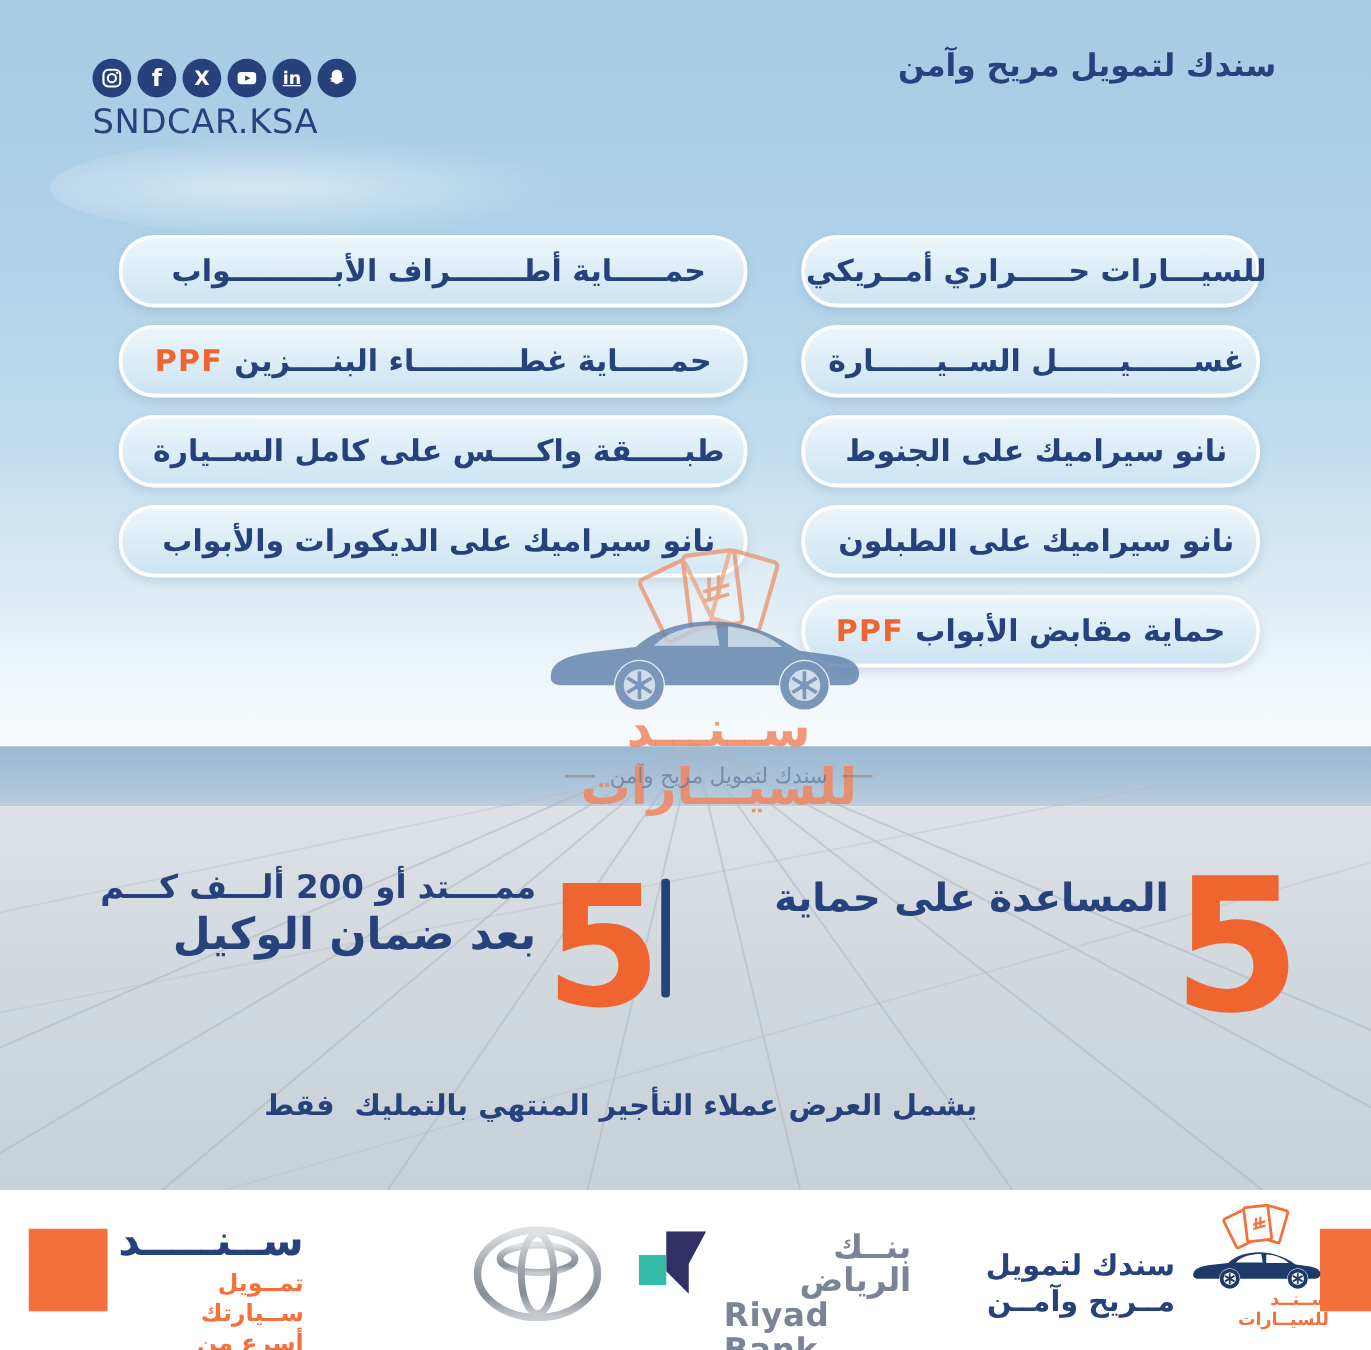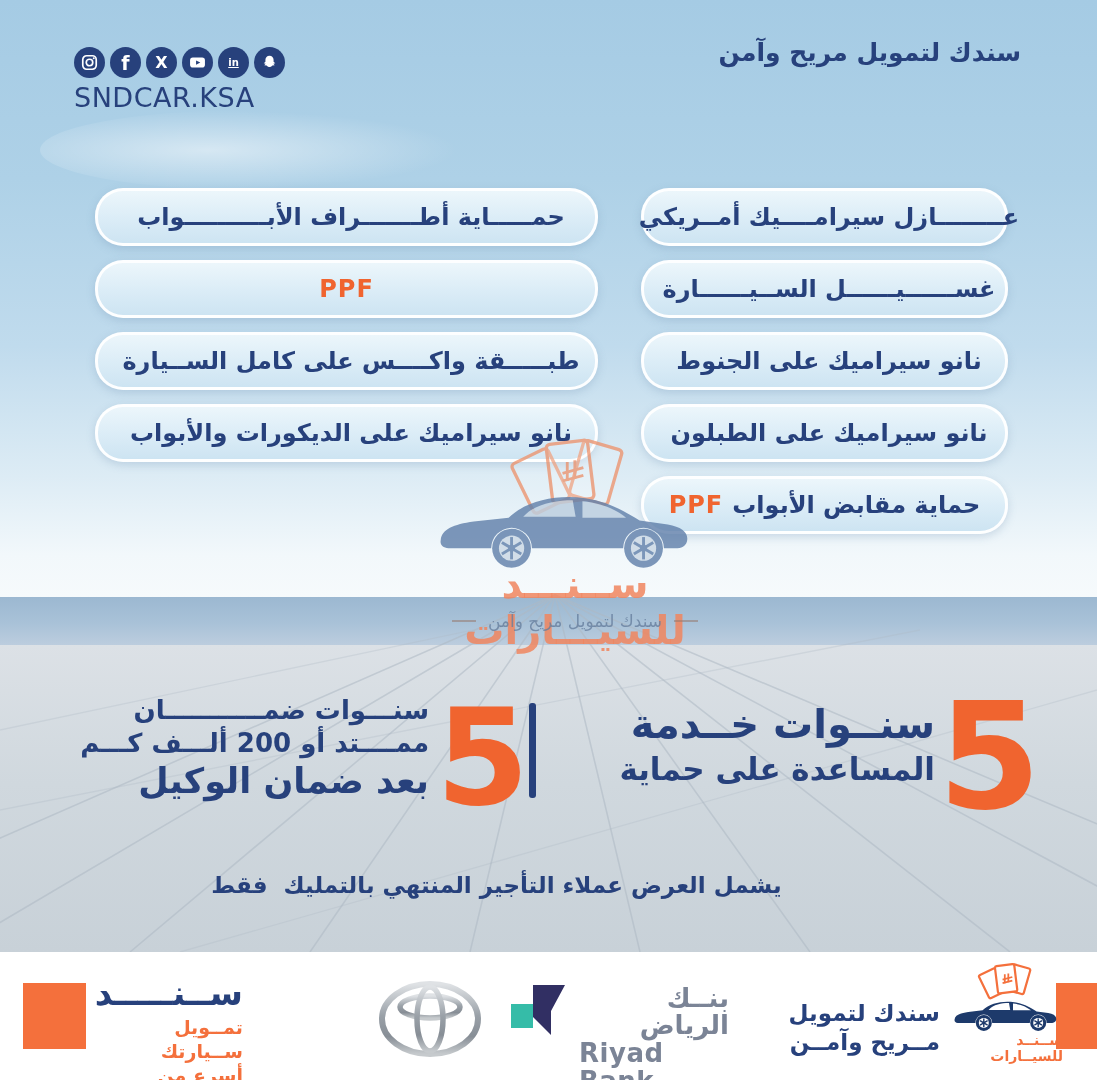--- a/index.html
+++ b/index.html
@@ -125,35 +125,35 @@
       </svg>
     </div>
     <div class="sicon" style="font-size:19px;">f</div>
     <div class="sicon">X</div>
     <div class="sicon">
       <svg width="17" height="17" viewBox="0 0 24 24">
           <rect x="1.5" y="5" width="21" height="14" rx="4" fill="#fff"></rect>
       <path d="M10 9l6 3-6 3z" fill="#27417C"></path>
         </svg>
     </div>
-    <div class="sicon" style="font-size:10px;text-decoration:underline;">in</div>
+    <div class="sicon" style="font-size:14px;text-decoration:underline;">in</div>
     <div class="sicon">
       <svg width="19" height="19" viewBox="0 0 28 28">
         <path d="M14 4c-3.6 0-6 2.6-6 6v3l-2.5 2 2.8 1-2 2 3.5.6c1 1.4 2.6 2.2 4.2 2.2s3.2-.8 4.2-2.2l3.5-.6-2-2 2.8-1-2.5-2v-3c0-3.4-2.4-6-6-6z" fill="#fff"></path>
       </svg>
     </div>
   </div>
   <div class="handle">SNDCAR.KSA</div>
 
   <div class="header-right">
     <div>سندك لتمويل مريح وآمن</div>
   </div>
 
   <div class="pill col-r row0">
-    <span>عــــــــازل سيرامــــيك أمــريكي</span>
+    <span>للسيـــارات حـــــراري أمــريكي</span>
     <span class="hl"></span>
   </div>
   <div class="pill col-r row1">
     <span>غســــــيــــــل الســيــــــارة</span>
     <span class="hl"></span>
   </div>
   <div class="pill col-r row2">
     <span>نانو سيراميك على الجنوط</span>
     <span class="hl"></span>
   </div>
@@ -164,20 +164,21 @@
   <div class="pill col-r row4">
     <span>حماية مقابض الأبواب</span>
     <span class="hl">PPF</span>
   </div>
 
   <div class="pill col-l row0">
     <span>حمـــــاية أطـــــــراف الأبــــــــــواب</span>
     <span class="hl"></span>
   </div>
   <div class="pill col-l row1">
+    <span>حمـــــاية غطــــــــــاء البنــــزين</span>
     <span class="hl">PPF</span>
   </div>
   <div class="pill col-l row2">
     <span>طبـــــقة واكــــس على كامل الســيارة</span>
     <span class="hl"></span>
   </div>
   <div class="pill col-l row3">
     <span>نانو سيراميك على الديكورات والأبواب</span>
     <span class="hl"></span>
   </div>
@@ -220,27 +221,25 @@
     <div class="wm-brand">ســنـــد للسيـــارات</div>
     <div class="wm-tag">
       <span class="wm-dash"></span>
       <span>سندك لتمويل مريح وآمن</span>
       <span class="wm-dash"></span>
     </div>
   </div>
 
   <div class="offer-num num-right">5</div>
   <div class="offer-text offer-right-text">
-    <div class="l1">سنــوات خــدمة</div>
     <div class="l2">المساعدة على حماية</div>
   </div>
   <div class="offer-divider"></div>
   <div class="offer-num num-left">5</div>
   <div class="offer-text offer-left-text">
-    <div class="l1">سنـــوات ضمـــــــــــان</div>
     <div class="l2">ممــــتد أو 200 ألـــف كـــم</div>
     <div class="l3">بعد ضمان الوكيل</div>
   </div>
 
   <div class="disclaimer">يشمل العرض عملاء التأجير المنتهي بالتمليك  فقط</div>
 
   <div class="footer">
     <div class="orange-block ob-left"></div>
     <div class="orange-block ob-right"></div>
 

